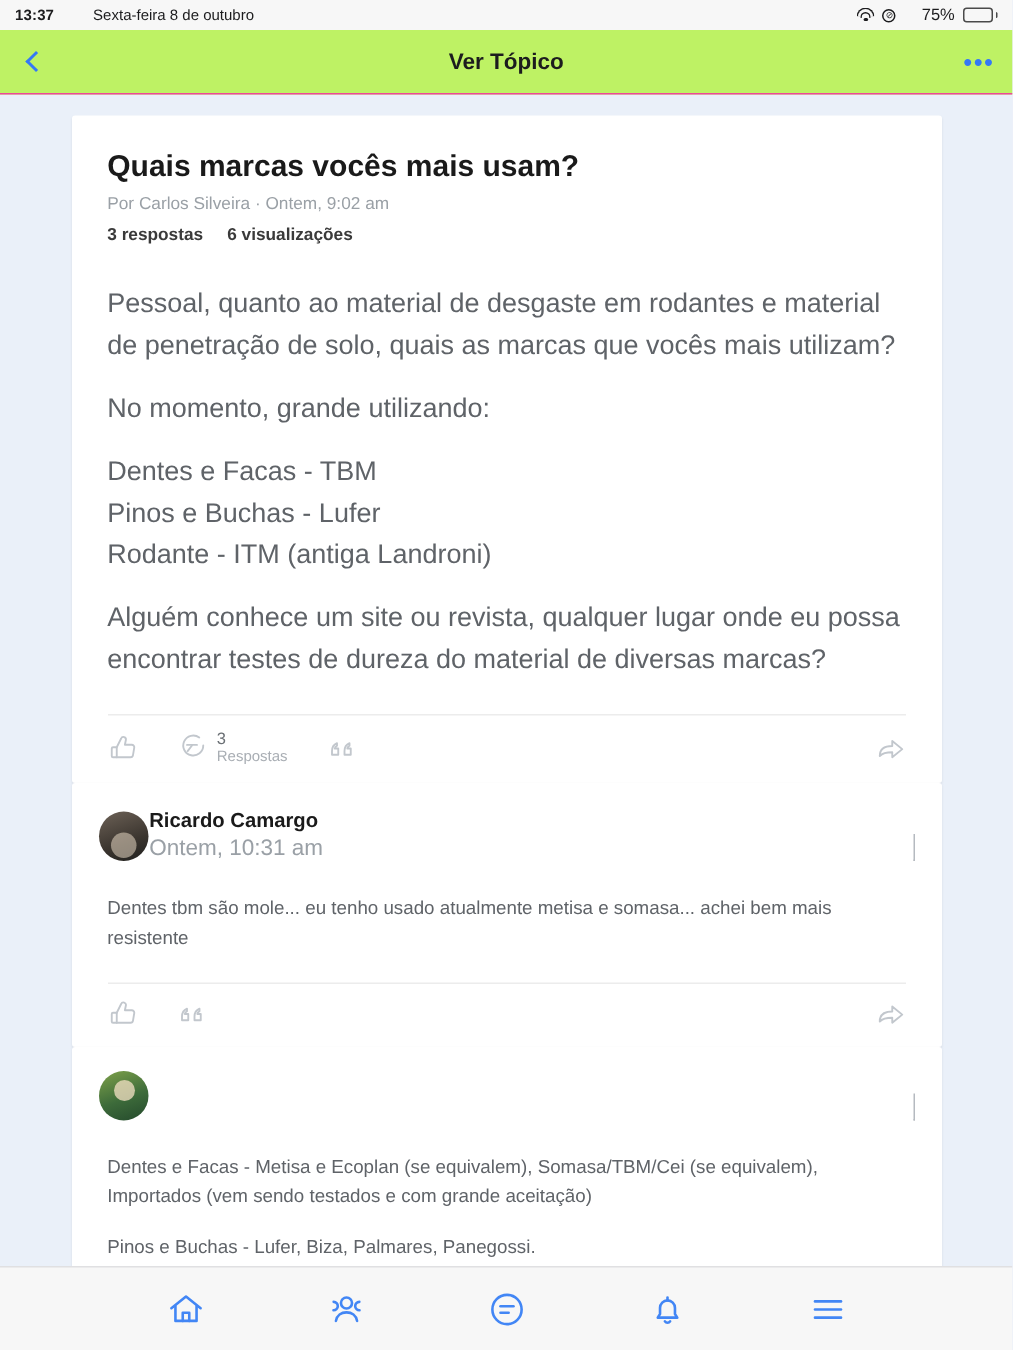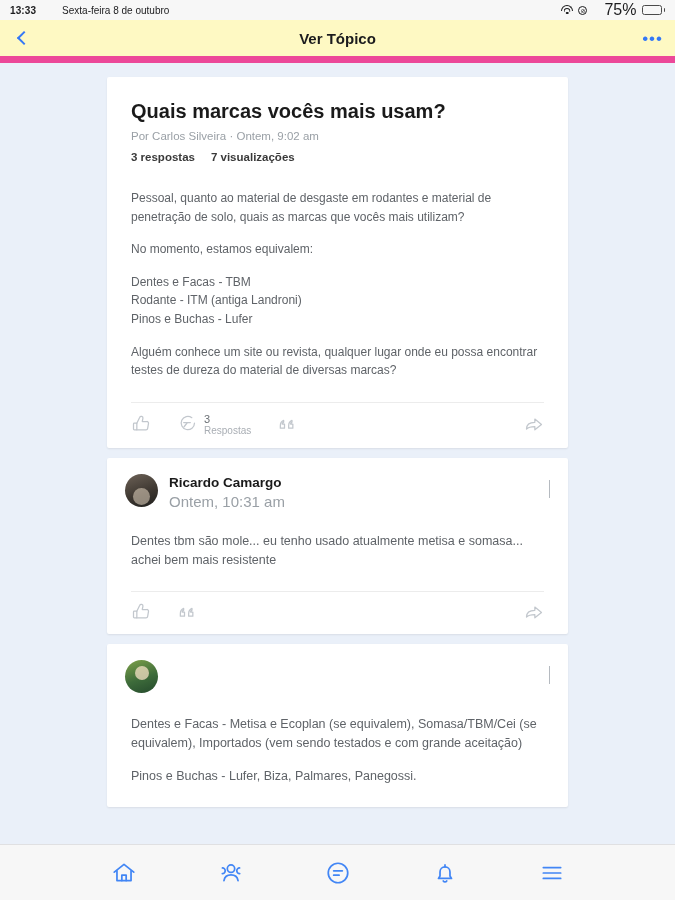--- a/index.html
+++ b/index.html
@@ -56,26 +56,26 @@
   .batt-body {
     width: 20px; height: 10px; border: 1px solid #4a4a4a; border-radius: 2.5px;
     position: relative; padding: 1px;
   }
   .batt-fill { height: 100%; width: 75%; background: #1c1c1e; border-radius: 1px; }
   .batt-cap { width: 1.5px; height: 4px; background: #4a4a4a; border-radius: 0 1px 1px 0; }
 
   
   .navbar {
     height: 43px;
-    background: #fef9c3;
+    background: #bef264;
     display: flex;
     align-items: center;
     position: relative;
     flex: 0 0 auto;
-    border-bottom: 7px solid #ec4899;
+    border-bottom: 1px solid #ec4899;
   }
   .nav-back {
     width: 44px; height: 43px;
     display: flex; align-items: center; justify-content: center;
     cursor: pointer;
   }
   .chev-left {
     width: 10px; height: 10px;
     border-left: 2px solid #3478f6; border-bottom: 2px solid #3478f6;
     transform: rotate(45deg);
@@ -95,22 +95,22 @@
   
   .content {
     flex: 1 1 auto;
     overflow: hidden;
     padding: 14px 0 0 0;
     position: relative;
   }
 
   .card {
     background: #ffffff;
-    margin: 0 auto 10px auto;
-    width: 461px;
+    margin: 0 auto 0 auto;
+    width: 580px;
     border-radius: 2px;
     box-shadow: 0 1px 2px rgba(0,0,0,.08);
   }
   .card.thread { padding: 0; }
 
   .thread-head { padding: 22px 24px 0 24px; }
   .thread-title {
     font-size: 20px; font-weight: 700; color: #1a1a1a; line-height: 1.25;
   }
   .thread-meta {
@@ -118,21 +118,21 @@
     font-size: 11.5px; color: #9aa0a6;
   }
   .thread-stats {
     margin-top: 9px;
     font-size: 11.5px; color: #3a3a3a; font-weight: 700;
   }
   .thread-stats .sep { display: inline-block; width: 16px; }
 
   .post-body {
     padding: 26px 24px 22px 24px;
-    font-size: 12px; color: #5f6368; line-height: 1.55;
+    font-size: 18px; color: #5f6368; line-height: 1.55;
   }
   .post-body p { margin-bottom: 14px; }
   .post-body p:last-child { margin-bottom: 0; }
   .post-body .lines span { display: block; }
 
   .divider { height: 1px; background: #ececec; margin: 0 24px; }
 
   .actions {
     display: flex; align-items: center;
     padding: 10px 24px 12px 24px;
@@ -147,23 +147,23 @@
   .act-right { margin-left: auto; cursor: pointer; }
 
   .ico { width: 20px; height: 20px; display: block; }
   .ico path, .ico circle, .ico rect, .ico line, .ico polyline, .ico polygon {
     stroke: #c2c7cd; stroke-width: 1.5; fill: none;
     stroke-linecap: round; stroke-linejoin: round;
   }
 
   
   .reply-head {
-    display: flex; align-items: flex-start;
+    display: flex; align-items: flex-end;
     padding: 16px 18px 10px 18px;
-    gap: 11px;
+    gap: 1px;
   }
   .avatar {
     width: 33px; height: 33px; border-radius: 50%;
     flex: 0 0 auto; overflow: hidden; position: relative;
     background: #b8c0c9;
   }
   .avatar.a1 { background: linear-gradient(160deg,#6d6257 0%,#3b352f 60%,#20201e 100%); }
   .avatar.a1:after {
     content:""; position:absolute; left:8px; top:14px; width:17px; height:17px;
     border-radius:50%; background: rgba(230,215,195,.55);
@@ -204,30 +204,30 @@
   .tab svg path, .tab svg circle, .tab svg line, .tab svg rect, .tab svg polyline {
     stroke: #4286f5; stroke-width: 1.6; fill: none; stroke-linecap: round; stroke-linejoin: round;
   }
 </style>
 </head>
 <body>
 
 <div class="screen">
 
   <div class="statusbar">
-    <span class="time">13:33</span>
+    <span class="time">13:37</span>
     <span class="date">Sexta-feira 8 de outubro</span>
     <span class="right">
       <span class="wifi-ico">
           <span class="a"></span>
           <span class="b"></span>
           <span class="c"></span>
         </span>
       <span class="lock-ico">⊘</span>
-      <span style="font-size:16px;margin-left:12px;">75%</span>
+      <span style="font-size:11px;margin-left:12px;">75%</span>
       <span class="batt">
         <span class="batt-body"><span class="batt-fill"></span></span>
           <span class="batt-cap"></span>
       </span>
     </span>
   </div>
 
   <div class="navbar">
     <div class="nav-back">
       <span class="chev-left"></span>
@@ -236,31 +236,31 @@
     <div class="nav-more">•••</div>
   </div>
 
   <div class="content">
 
     <div class="card thread">
       <div class="thread-head">
         <div class="thread-title">Quais marcas vocês mais usam?</div>
         <div class="thread-meta">Por Carlos Silveira  ·  Ontem, 9:02 am</div>
         <div class="thread-stats">
-          <span>3 respostas</span><span class="sep"></span><span>7 visualizações</span>
+          <span>3 respostas</span><span class="sep"></span><span>6 visualizações</span>
         </div>
       </div>
 
       <div class="post-body">
         <p>Pessoal, quanto ao material de desgaste em rodantes e material de penetração de solo, quais as marcas que vocês mais utilizam?</p>
-        <p>No momento, estamos equivalem:</p>
+        <p>No momento, grande utilizando:</p>
         <p class="lines">
           <span>Dentes e Facas - TBM</span>
+          <span>Pinos e Buchas - Lufer</span>
           <span>Rodante - ITM (antiga Landroni)</span>
-          <span>Pinos e Buchas - Lufer</span>
         </p>
         <p>Alguém conhece um site ou revista, qualquer lugar onde eu possa encontrar testes de dureza do material de diversas marcas?</p>
       </div>
 
       <div class="divider"></div>
 
       <div class="actions">
         <div class="act">
           <svg class="ico" viewBox="0 0 24 24">
             <path d="M7 11v8H4a1 1 0 0 1-1-1v-6a1 1 0 0 1 1-1h3z"></path>

